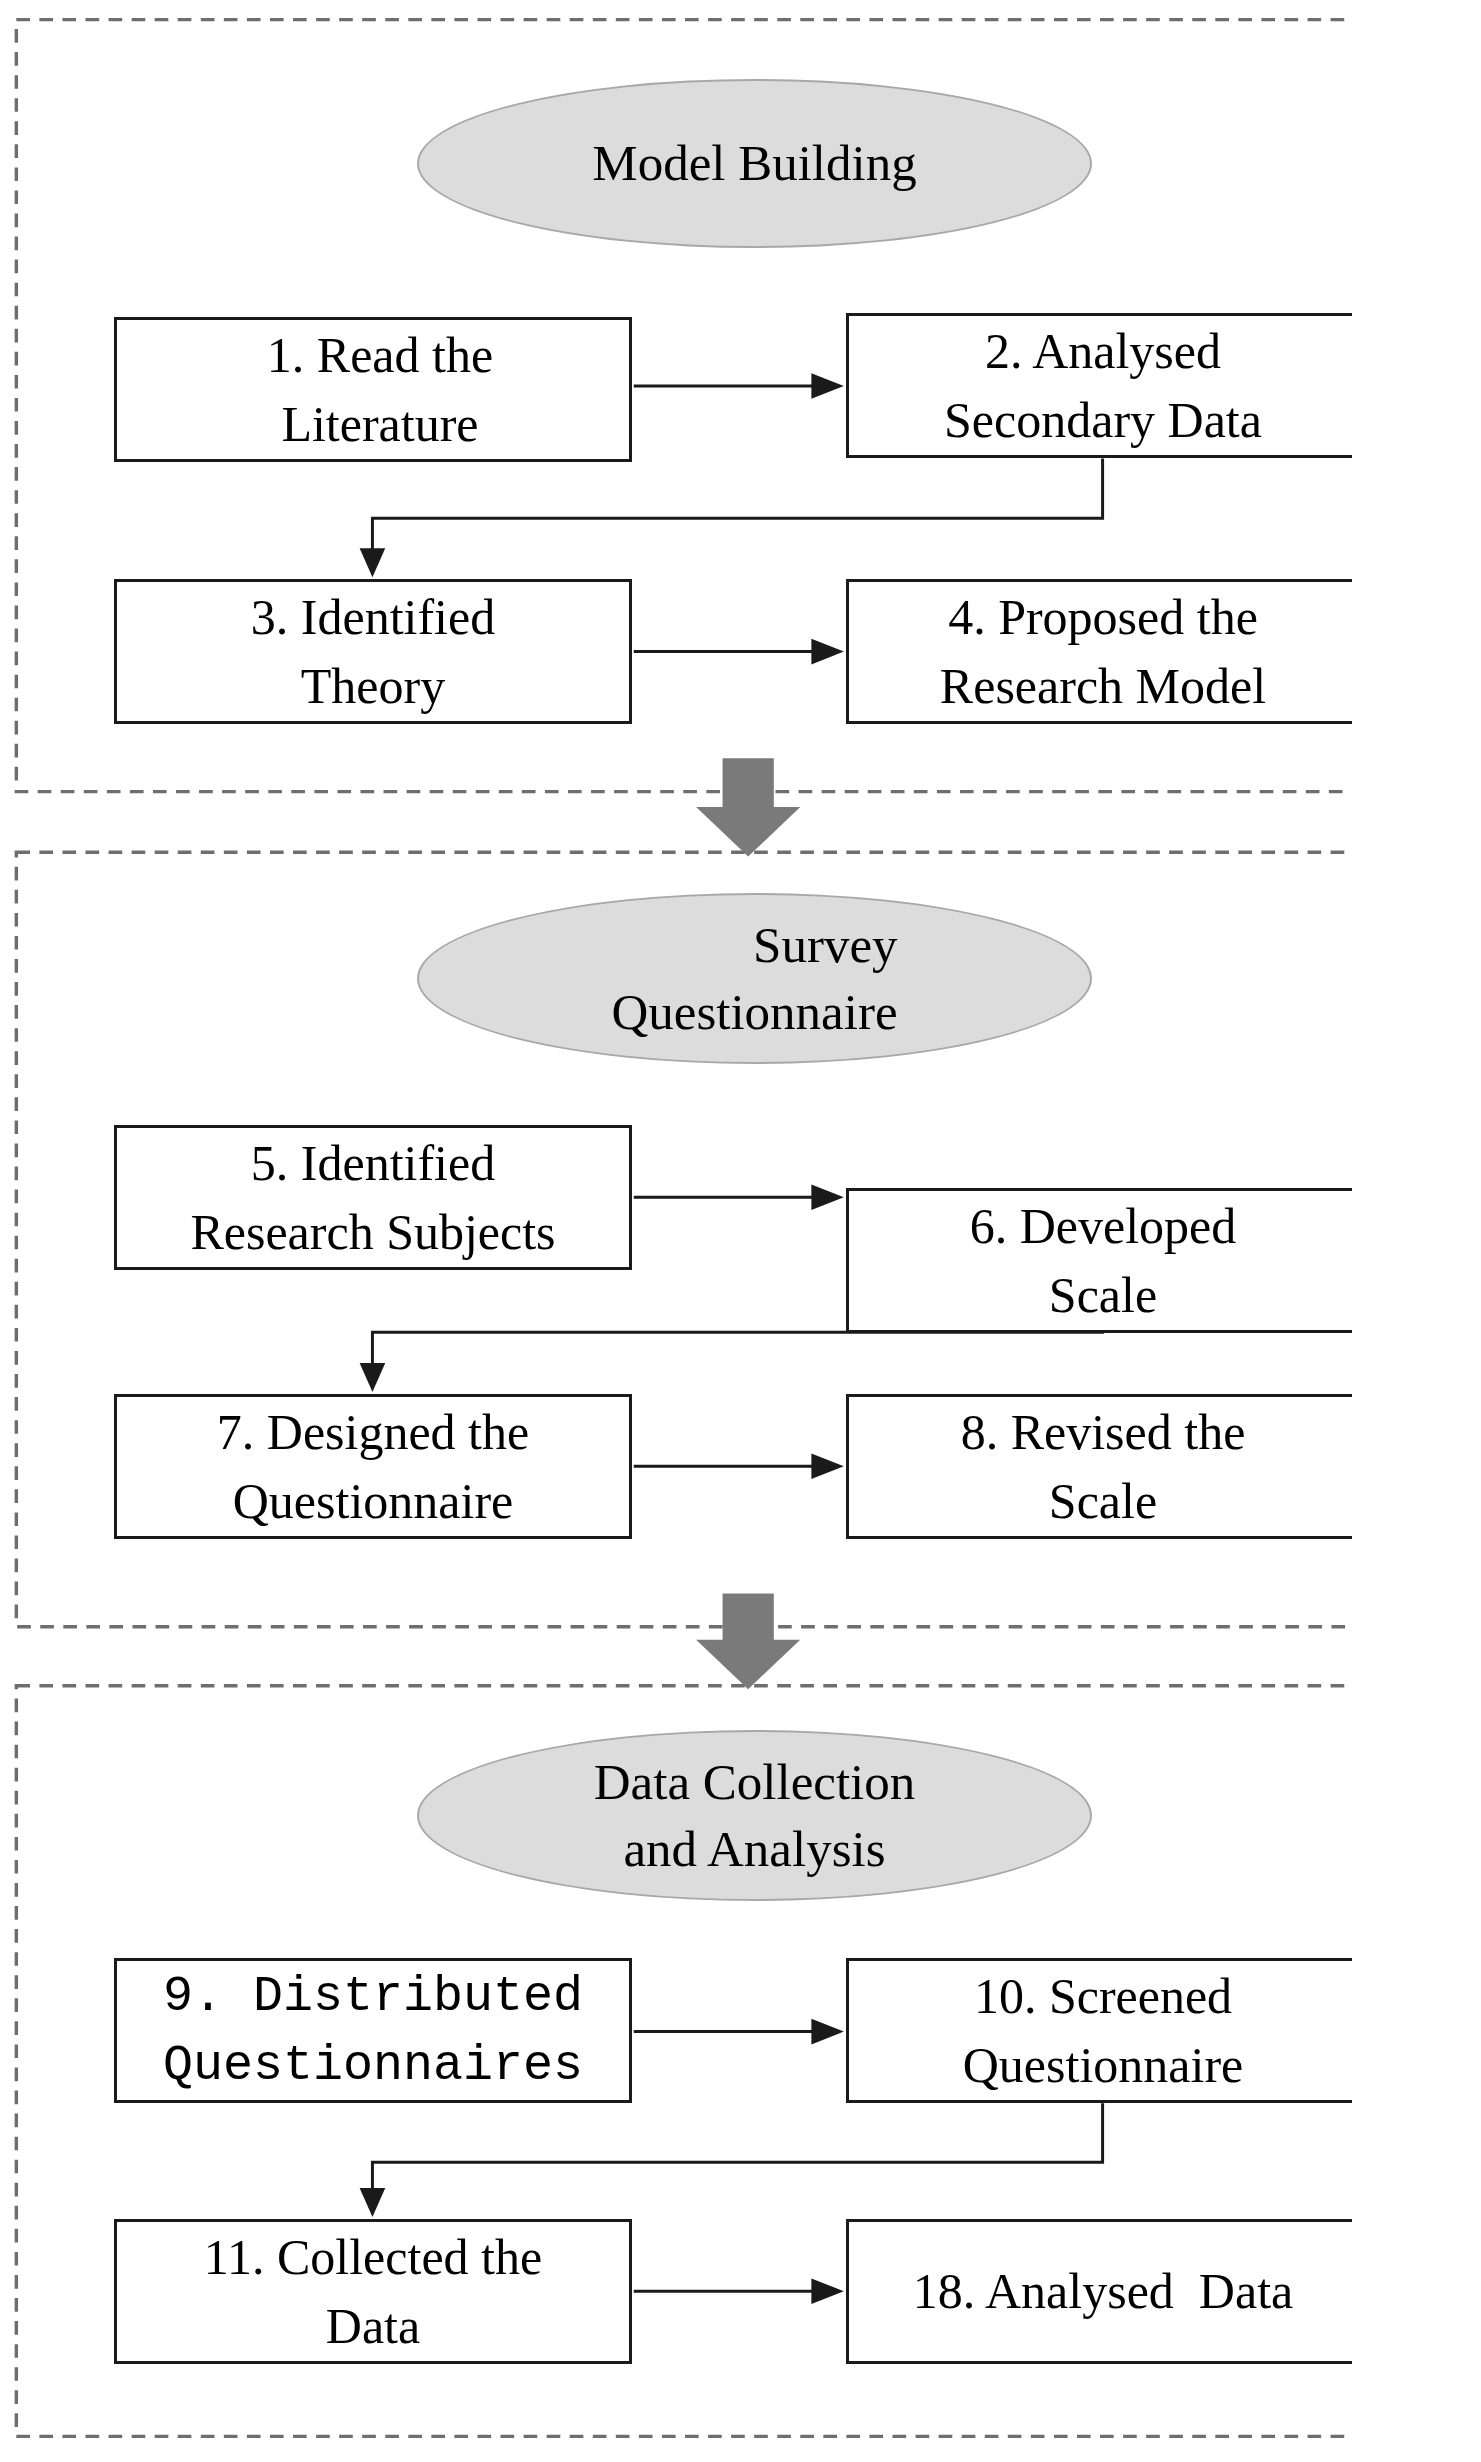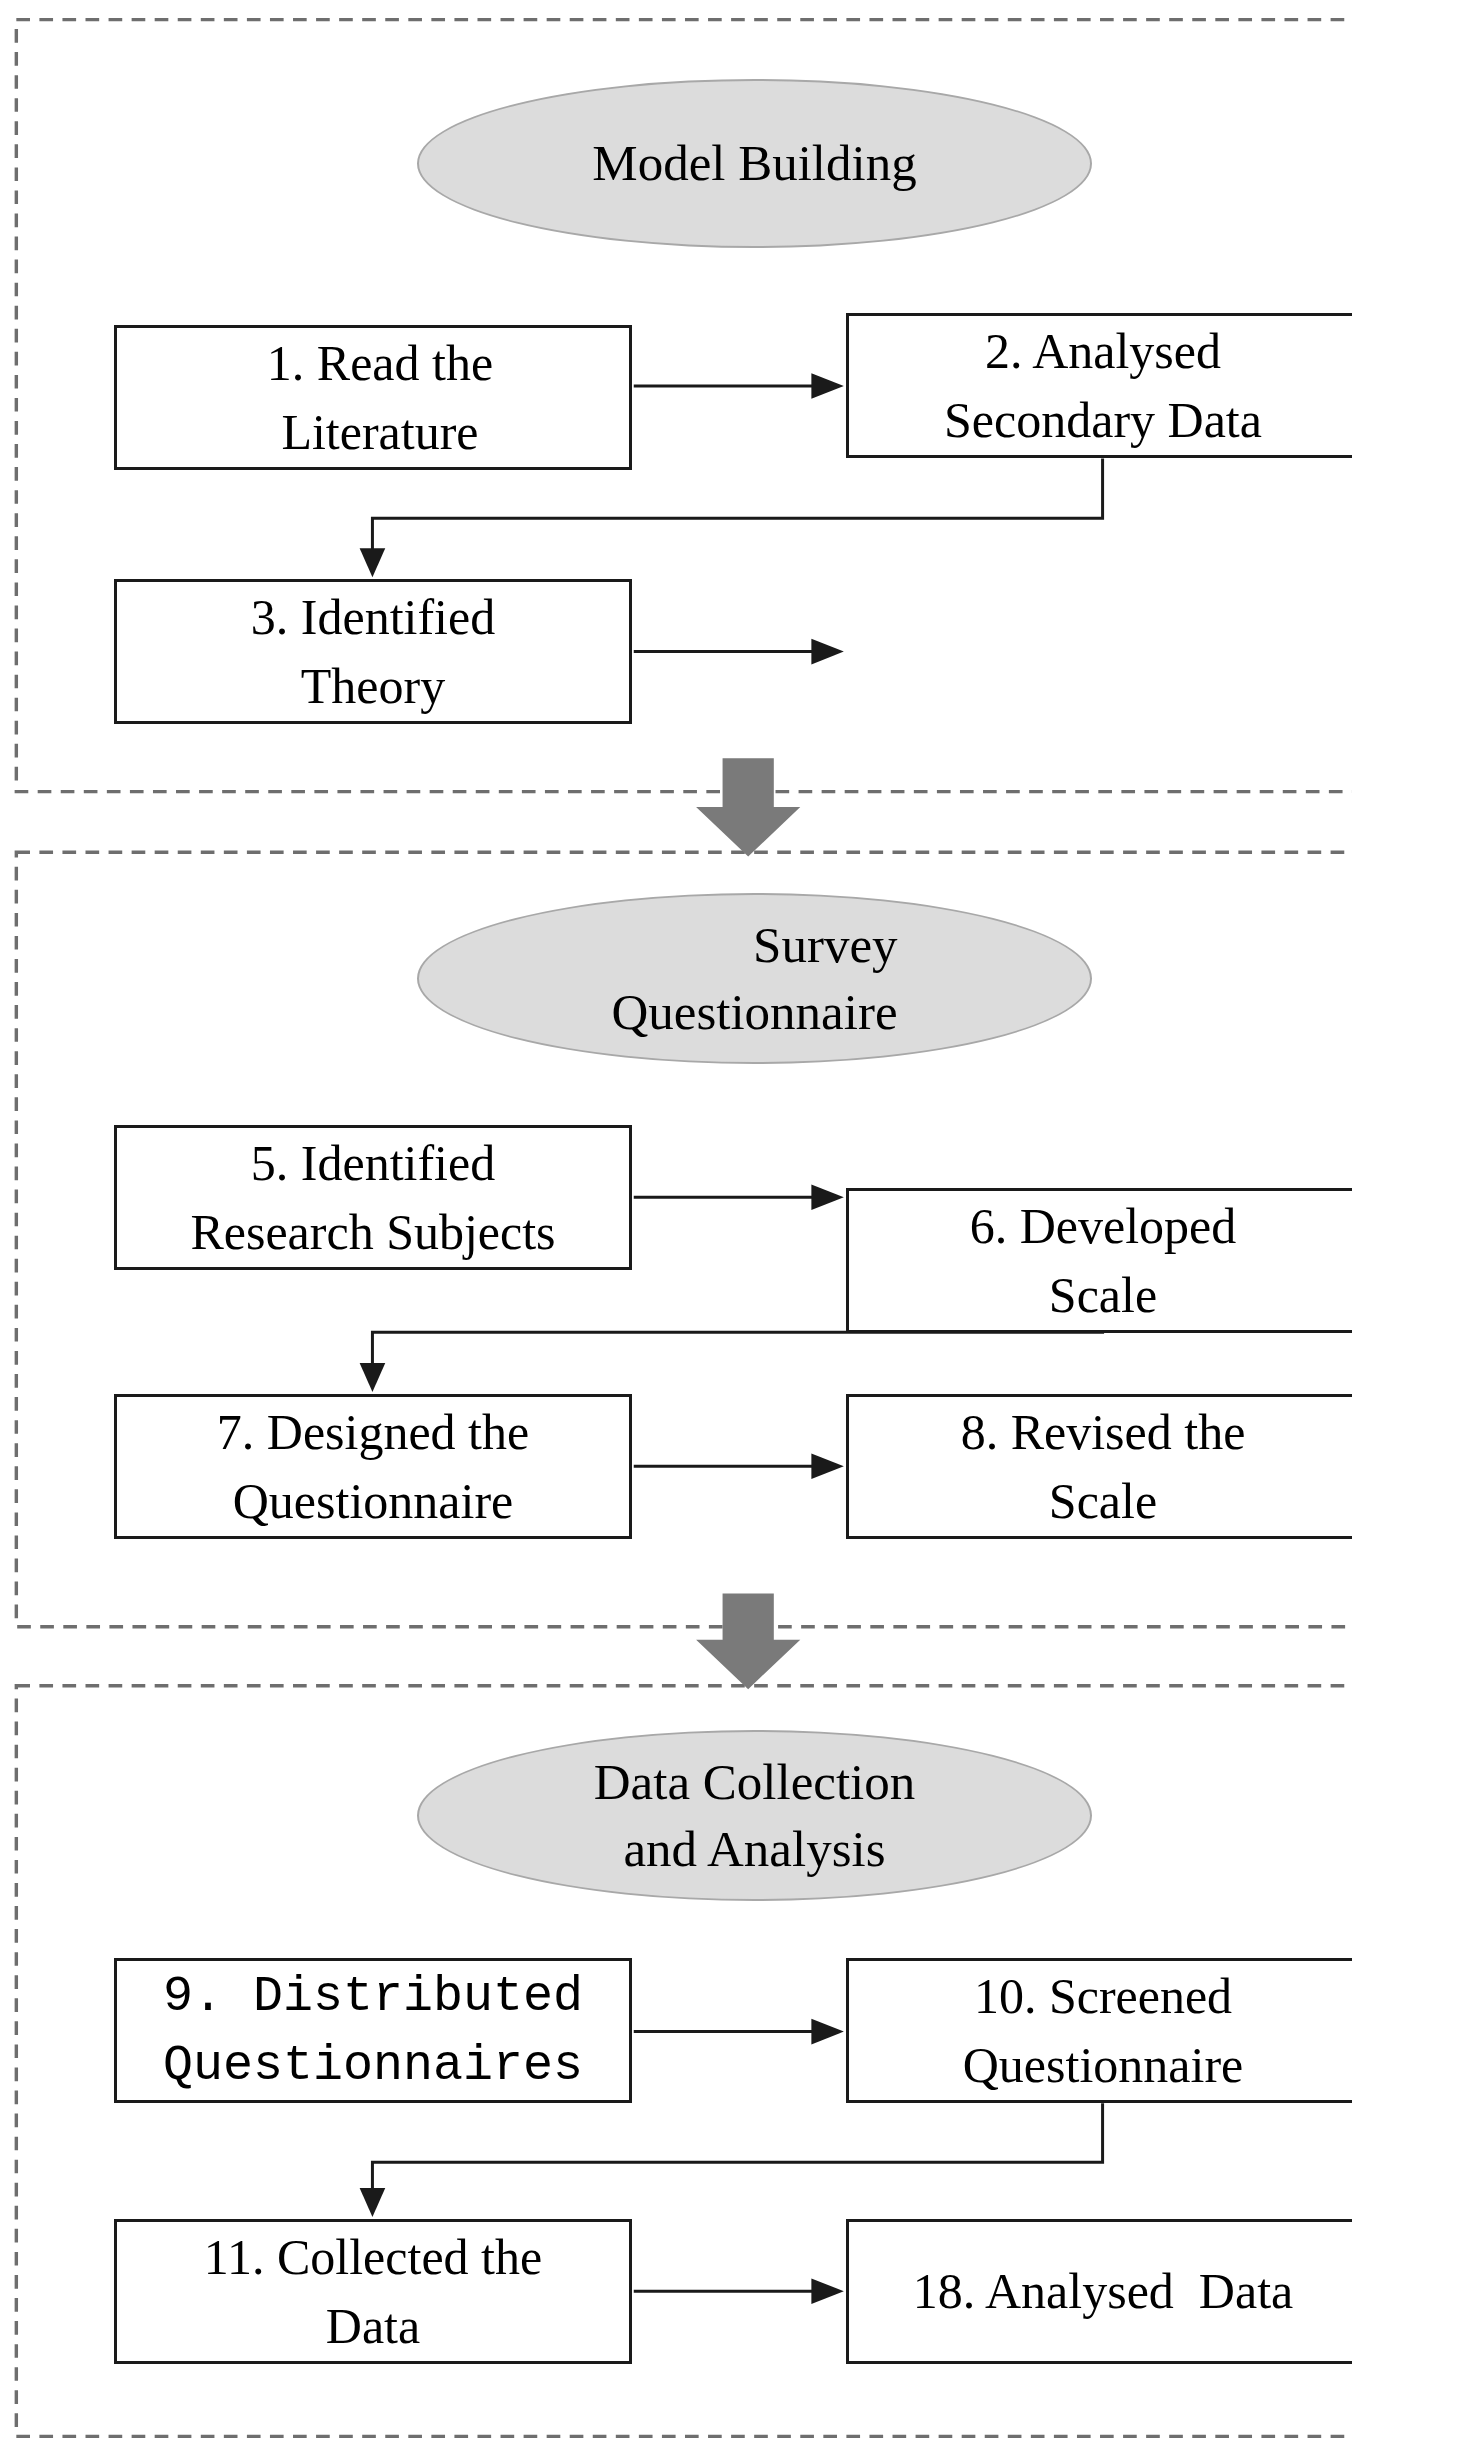--- a/index.html
+++ b/index.html
@@ -131,32 +131,36 @@
       <polygon class="conn-head" points="988,2683 950,2668 950,2698"></polygon>
     </g>
 
     <polygon class="stage-arrow" points="846,888 906,888 906,945 937,945 876,1003 815,945 846,945"></polygon>
     <polygon class="stage-arrow" points="846,1866 906,1866 906,1920 937,1920 876,1978 815,1920 846,1920"></polygon>
   </svg>
 
   <div class="stage-ellipse" style="top:79px;height:169px;">
     <span>Model Building</span>
   </div>
-  <div class="step-box col-left" style="top:325px;padding-left:14px;">
+  <div class="step-box col-left" style="top:317px;padding-left:14px;">
     <span>1. Read the
 Literature</span>
   </div>
   <div class="step-box col-right" style="top:313px;">
     <span>2. Analysed
 Secondary Data</span>
   </div>
   <div class="step-box col-left" style="top:579px;">
     <span>3. Identified
 Theory</span>
   </div>
+  <div class="step-box col-right" style="top:579px;">
+    <span>4. Proposed the
+Research Model</span>
+  </div>
 
   <div class="stage-ellipse" style="top:893px;text-align:right;">
     <span>Survey
 Questionnaire</span>
   </div>
   <div class="step-box col-left" style="top:1125px;">
     <span>5. Identified
 Research Subjects</span>
   </div>
   <div class="step-box col-right" style="top:1188px;">

